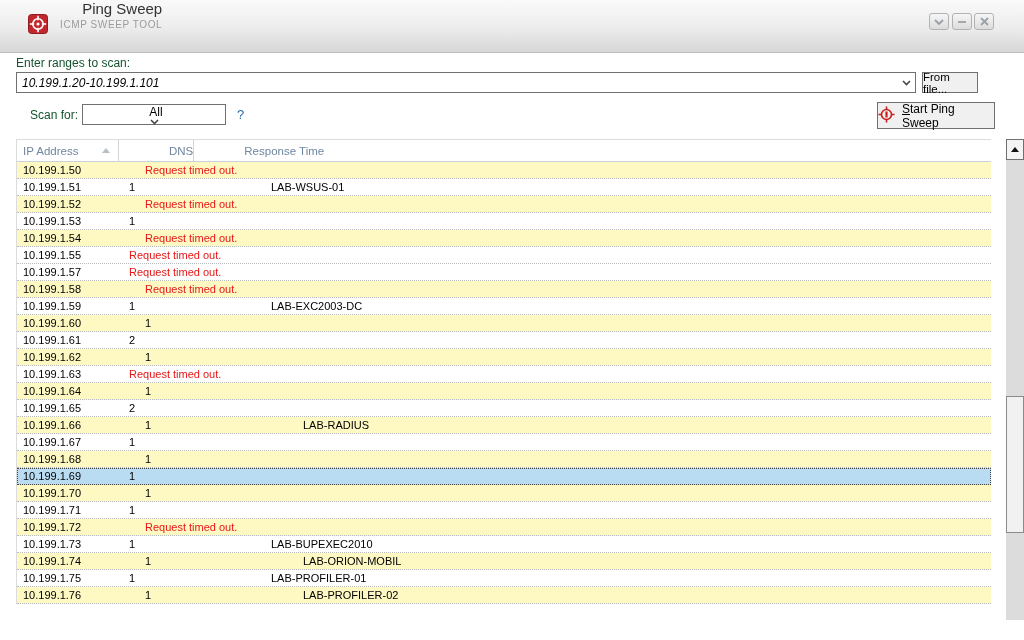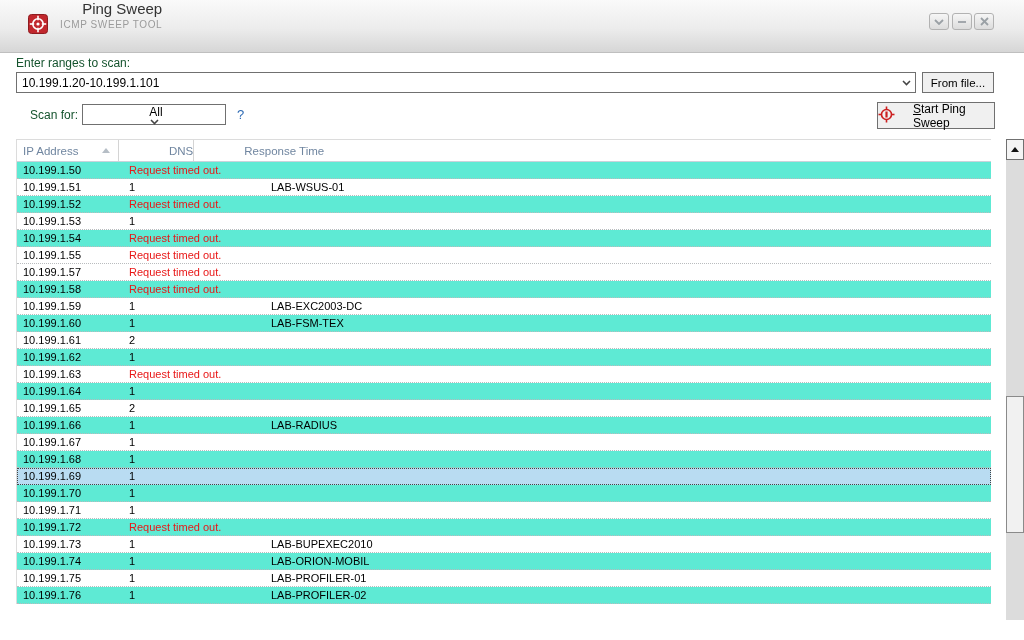--- a/index.html
+++ b/index.html
@@ -24,35 +24,35 @@
     background:linear-gradient(#f6f6f6,#dcdcdc);display:flex;align-items:center;justify-content:center;
     box-sizing:border-box;cursor:default;
   }
   .win-btn svg{display:block}
   
   .lbl{position:absolute;font-size:12px;color:#14532d;}
   .combo{
     position:absolute;left:16px;top:72px;width:900px;height:21px;box-sizing:border-box;
     border:1px solid #707070;background:#fff;display:flex;align-items:center;
   }
-  .combo .val{flex:1;font-size:12px;padding-left:5px;color:#000;}
+  .combo .val{flex:1;font-size:12px;padding-left:5px;color:#000;font-style:italic;}
   .combo .dd{width:18px;display:flex;align-items:center;justify-content:center;}
   .btn{
     position:absolute;box-sizing:border-box;border:1px solid #707070;background:#f0f0f0;
     font-size:12px;color:#000;display:flex;align-items:center;justify-content:center;cursor:default;
   }
-  .btn-fromfile{left:922px;top:72px;width:72px;height:21px;font-size:11.5px;}
+  .btn-fromfile{left:922px;top:72px;width:56px;height:21px;font-size:11.5px;}
   .select{
     position:absolute;left:82px;top:104px;width:144px;height:21px;box-sizing:border-box;
     border:1px solid #707070;background:#fff;display:flex;align-items:center;flex-direction:column;
   }
   .select .val{flex:1;font-size:12px;padding-left:4px;}
   .select .dd{width:20px;display:flex;align-items:center;justify-content:center;}
   .help{position:absolute;left:237px;top:107px;font-size:13px;color:#2d6ab4;}
-  .btn-start{left:877px;top:102px;width:118px;height:27px;gap:18px;font-size:12px;}
+  .btn-start{left:877px;top:102px;width:118px;height:27px;gap:7px;font-size:12px;}
   .btn-start .u{text-decoration:underline;}
   
   .grid{
     position:absolute;left:16px;top:139px;width:974px;
     border-top:1px solid #dcdcdc;border-left:1px solid #dcdcdc;
   }
   .ghead{
     display:flex;height:21px;background:#ffffff;border-bottom:1px solid #c9d2da;
     color:#7086a0;font-size:11.5px;gap:44px;
   }
@@ -62,21 +62,21 @@
   .hc2{width:147px;}
   .sort-asc{
     width:0;height:0;margin-left:auto;margin-right:8px;
     border-left:4px solid transparent;border-right:4px solid transparent;border-bottom:5px solid #b6bec6;
   }
   .gbody{position:relative;}
   .trow{
     display:flex;height:17px;line-height:16px;font-size:11px;color:#000;
     border-bottom:1px dotted #b9bcbe;box-sizing:border-box;
   }
-  .trow.alt{background:#5eead4;}
+  .trow.alt{background:#fef9c3;gap:16px;}
   .trow.plain{background:#ffffff;}
   .trow.selected{background:#b9dcf2;outline:1px dotted #444;outline-offset:-1px;}
   .tcell{box-sizing:border-box;overflow:hidden;white-space:nowrap;}
   .c1{width:102px;padding-left:6px;}
   .c2{width:147px;padding-left:10px;}
   .c3{flex:1;padding-left:5px;}
   .timeout{color:#e81717;}
   
   .vscroll{position:absolute;left:1006px;top:139px;width:18px;height:481px;}
   .vscroll .upbtn{
@@ -229,21 +229,20 @@
         <div class="tcell c3"></div>
       </div>
       <div class="trow plain">
         <div class="tcell c1">10.199.1.59</div>
         <div class="tcell c2">1</div>
         <div class="tcell c3">LAB-EXC2003-DC</div>
       </div>
       <div class="trow alt">
         <div class="tcell c1">10.199.1.60</div>
         <div class="tcell c2">1</div>
-        <div class="tcell c3">LAB-FSM-TEX</div>
       </div>
       <div class="trow plain">
         <div class="tcell c1">10.199.1.61</div>
         <div class="tcell c2">2</div>
         <div class="tcell c3"></div>
       </div>
       <div class="trow alt">
         <div class="tcell c1">10.199.1.62</div>
         <div class="tcell c2">1</div>
         <div class="tcell c3"></div>

